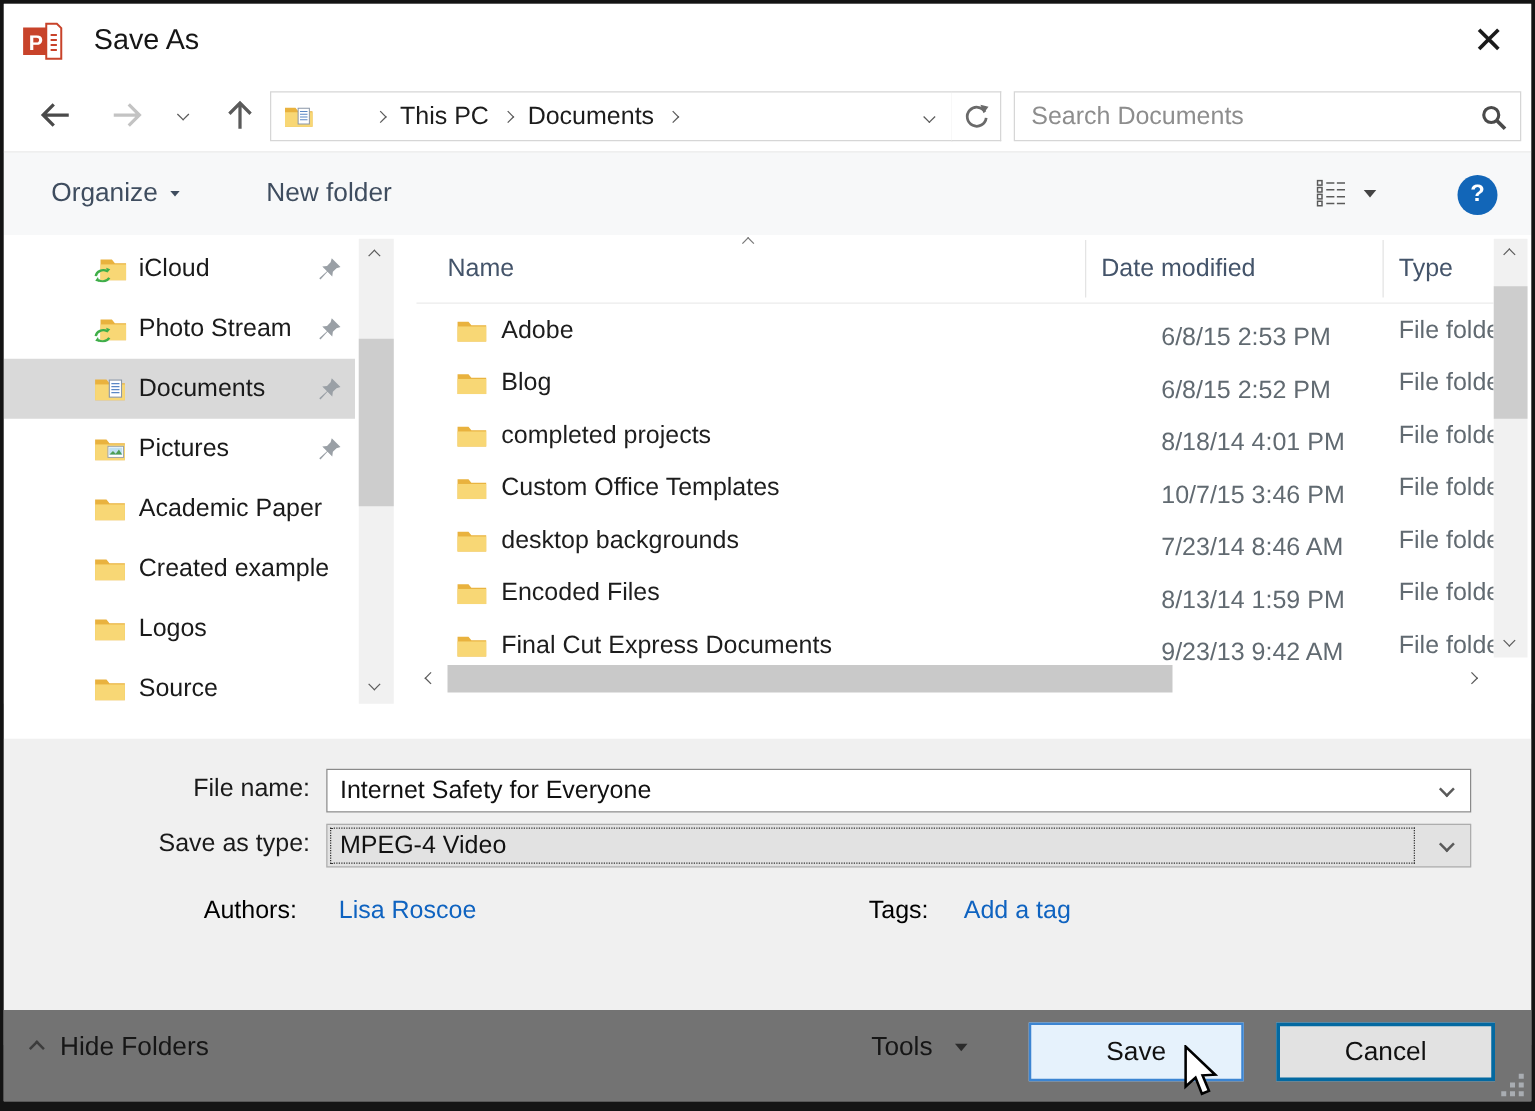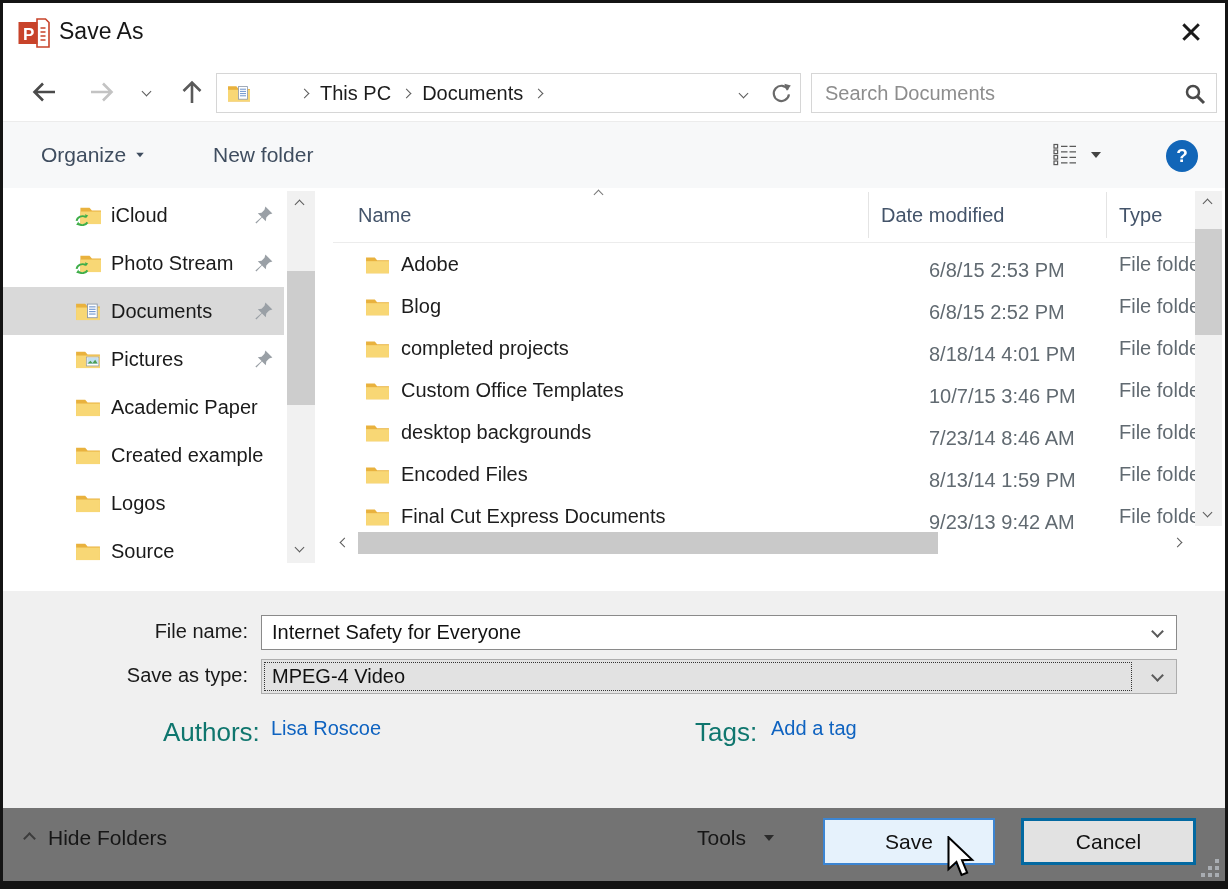--- a/index.html
+++ b/index.html
@@ -17,21 +17,21 @@
   .chv-l { transform:rotate(135deg); }
   .chv-r { transform:rotate(-45deg); }
   .chv.small { width:7px; height:7px; border-width:1.6px; }
   
   .caret { display:inline-block; width:0; height:0;
            border-left:5px solid transparent; border-right:5px solid transparent;
            border-top:6px solid #3f4d5f; }
   
   .titlebar { position:absolute; left:0; top:0; width:100%; height:60px; background:#fff; }
   .app-icon { position:absolute; left:14px; top:13px; width:34px; height:34px; }
-  .win-title { position:absolute; left:56px; top:15px; font-size:23px; color:#161616; }
+  .win-title { position:absolute; left:72px; top:15px; font-size:23px; color:#161616; }
   .close-btn { position:absolute; right:14px; top:10px; width:40px; height:40px;
                font-size:30px; font-weight:300; color:#1a1a1a; text-align:center; line-height:40px;
                font-family:"DejaVu Sans",sans-serif; cursor:default; }
   
   .navbar { position:absolute; left:0; top:60px; width:100%; height:58px; background:#fff; }
   .nav-ico { position:absolute; top:16px; width:26px; height:26px; }
   .nav-back { left:28px; color:#4a4a4a; }
   .nav-fwd  { left:86px; color:#c3c3c3; }
   .nav-hist { left:140px; top:25px; }
   .nav-up   { left:176px; color:#5a5a5a; }
@@ -103,21 +103,21 @@
   .lbl-filename { left:45px; top:29px; }
   .lbl-savetype { left:45px; top:73px; }
   .combo { position:absolute; left:258px; width:916px; height:35px; }
   .combo-filename { top:24px; border:1px solid #8a8a8a; background:#fff; }
   .combo-filename input { width:100%; height:100%; border:none; outline:none; background:transparent;
        font-size:20px; color:#111; padding:0 44px 0 10px; font-family:inherit; }
   .combo-savetype { top:68px; border:1px solid #adadad; background:#e2e2e2; }
   .combo-savetype .val { position:absolute; left:10px; top:5px; font-size:20px; color:#111; }
   .focus-dots { position:absolute; left:2px; top:2px; bottom:2px; right:44px; border:1px dotted #333; }
   .combo .dd { position:absolute; right:14px; top:11px; }
-  .meta-label { position:absolute; font-size:26px; color:#0f766e; }
+  .meta-label { position:absolute; font-size:20px; color:#000000; }
   .meta-link  { position:absolute; font-size:20px; color:#0f63c0; }
   .lbl-authors { left:160px; top:126px; }
   .val-authors { left:268px; top:126px; }
   .lbl-tags { left:692px; top:126px; }
   .val-tags { left:768px; top:126px; }
   
   .footer { position:absolute; left:0; top:805px; width:100%; height:76px; background:#737373; }
   .hide-folders { position:absolute; left:22px; top:18px; display:flex; align-items:center; gap:14px;
                   font-size:21px; color:#161616; }
   .tools { position:absolute; left:694px; top:18px; display:flex; align-items:center; gap:18px;

